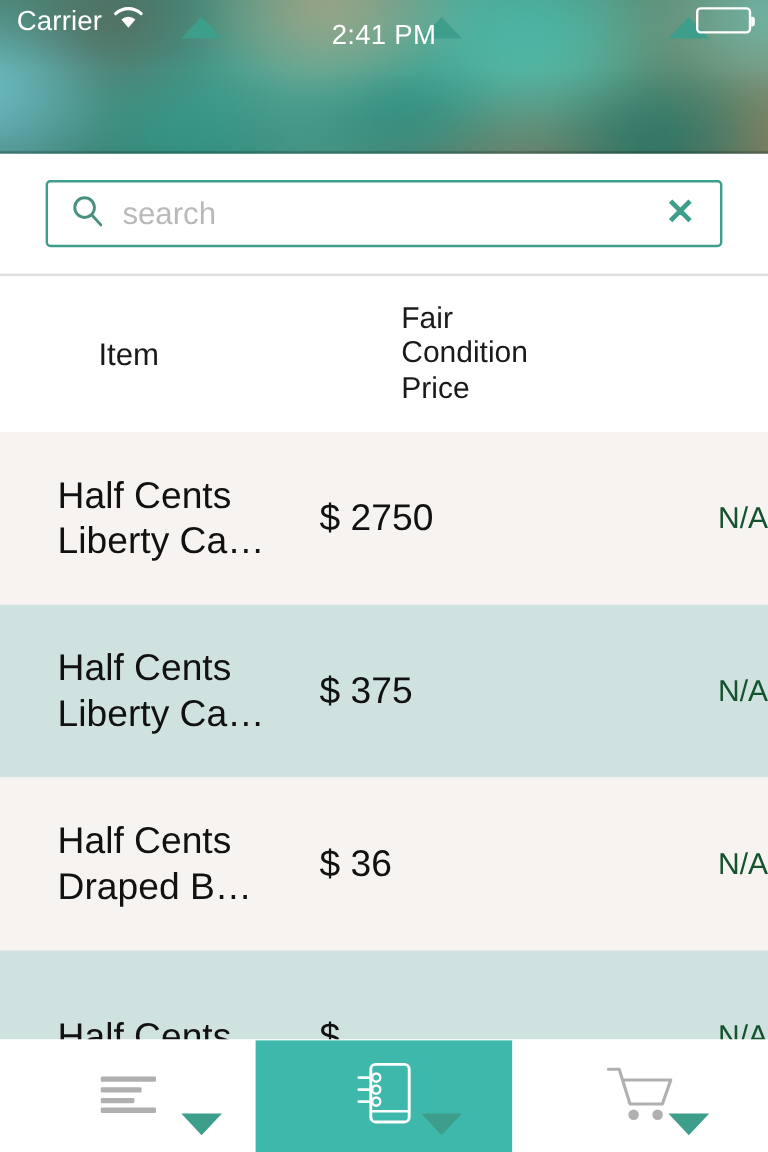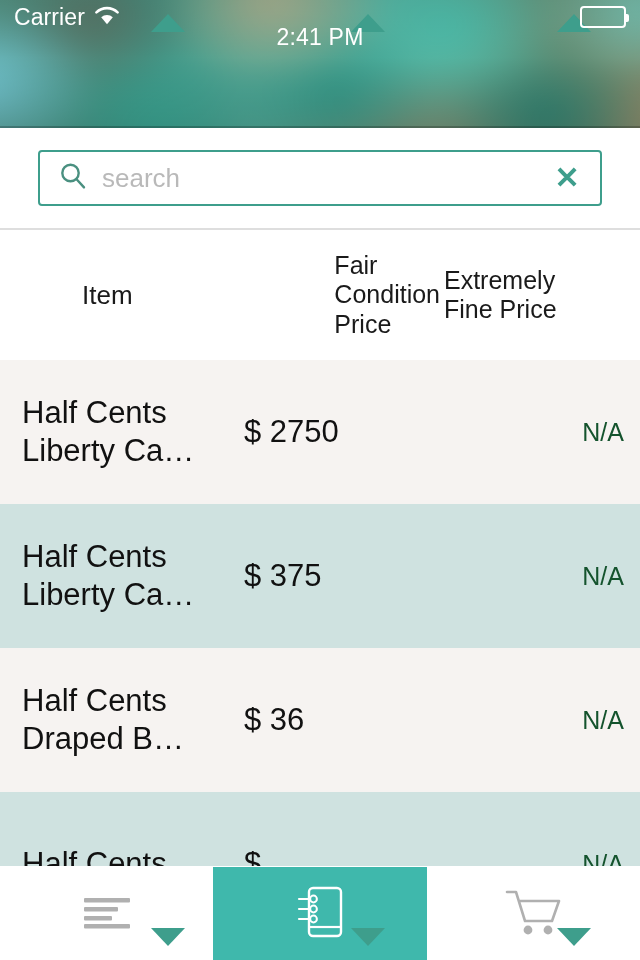--- a/index.html
+++ b/index.html
@@ -54,20 +54,21 @@
     inset: 0;
     background: linear-gradient(180deg, rgba(20,50,45,0.10) 0%, rgba(20,50,45,0.02) 45%, rgba(30,50,40,0.18) 100%);
   }
 
   
   .statusbar {
     position: absolute;
     top: 0; left: 0; right: 0;
     height: 34px;
     display: flex;
+    align-items: center;
     padding: 0 14px;
     color: #ffffff;
     z-index: 5;
   }
   .status-left {
     display: flex;
     align-items: center;
     gap: 9px;
     flex: 1;
   }
@@ -238,21 +239,21 @@
   .table-body {
     flex: 1 1 auto;
     overflow: hidden;
     position: relative;
     background: #ffffff;
   }
   .row {
     height: 144px;
     display: flex;
     align-items: center;
-    padding-left: 22px;
+    padding-left: 48px;
   }
   .row.odd  { background: #f6f3f1; }
   .row.even { background: #cfe2e0; }
 
   .cell-item {
     width: 222px;
     font-size: 31px;
     color: #111;
     line-height: 1.22;
     overflow: hidden;
@@ -338,24 +339,20 @@
 
   <div class="table-head">
     <div class="th th-item">
       <span class="th-label">Item</span>
     </div>
     <div class="th th-fair">
       <span class="th-label small" style="white-space:pre-line">Fair
 Condition
 Price</span>
     </div>
-    <div class="th th-fine">
-      <span class="th-label small" style="white-space:pre-line">Extremely
-Fine Price</span>
-    </div>
 
     <div class="sorter after-item">
       <span class="tri-up"></span>
       <span class="tri-down"></span>
     </div>
     <div class="sorter after-fair">
       <span class="tri-up"></span>
       <span class="tri-down"></span>
     </div>
     <div class="sorter after-fine">

